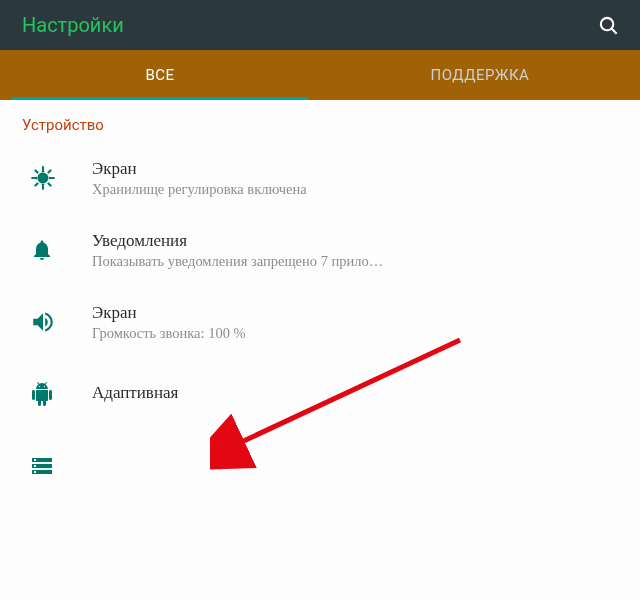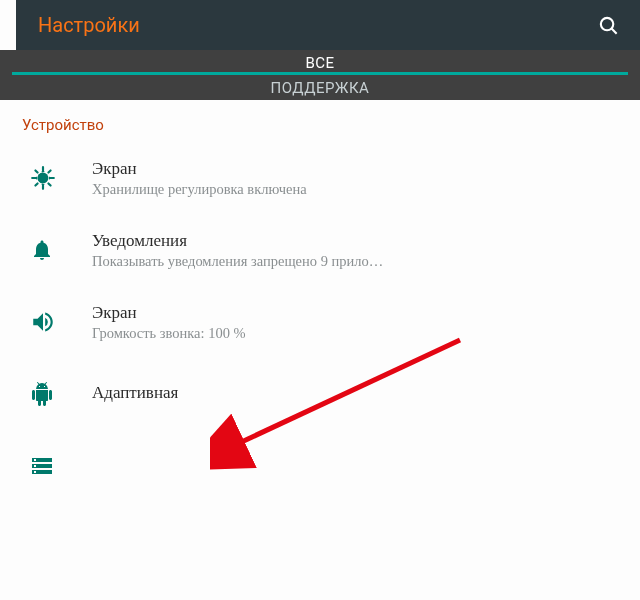--- a/index.html
+++ b/index.html
@@ -6,41 +6,39 @@
   body {
     width: 640px;
     height: 600px;
     background: #fdfdfd;
     font-family: Roboto, "Helvetica Neue", Arial, sans-serif;
     overflow: hidden;
     position: relative;
   }
   .app-bar {
     background: #2b383e;
-    color: #f97316;
+    color: #22c55e;
     height: 50px;
     display: flex;
     align-items: center;
     padding: 0 18px 0 22px;
-    margin-left: 16px;
   }
   .app-title {
     font-size: 20px;
     font-weight: 400;
     flex: 1;
   }
   .search-btn {
     width: 28px; height: 28px;
     display: flex; align-items: center; justify-content: center;
   }
   .tabs {
-    background: #404040;
+    background: #a16207;
     display: flex;
     height: 50px;
-    flex-direction: column;
   }
   .tab {
     flex: 1;
     color: #c7d0d3;
     font-size: 15px;
     letter-spacing: 0.5px;
     display: flex;
     align-items: center;
     justify-content: center;
     position: relative;
@@ -141,21 +139,21 @@
   </div>
 
   <div class="item">
     <div class="icon-slot">
       <svg width="24" height="24" viewBox="0 0 24 24" fill="#00796b">
         <path d="M12 22c1.1 0 2-.9 2-2h-4c0 1.1.9 2 2 2zm6-6V11c0-3.07-1.64-5.64-4.5-6.32V4c0-.83-.67-1.5-1.5-1.5S10.5 3.17 10.5 4v.68C7.63 5.36 6 7.92 6 11v5l-2 2v1h16v-1l-2-2z"></path>
       </svg>
     </div>
     <div class="texts">
       <div class="title">Уведомления</div>
-      <div class="sub">Показывать уведомления запрещено 9 прило…</div>
+      <div class="sub">Показывать уведомления запрещено 7 прило…</div>
     </div>
   </div>
 
   <div class="item">
     <div class="icon-slot">
       <svg width="26" height="26" viewBox="0 0 24 24" fill="#00796b">
         <path d="M3 9v6h4l5 5V4L7 9H3zm13.5 3a4.5 4.5 0 0 0-2.5-4.03v8.05A4.5 4.5 0 0 0 16.5 12zM14 3.23v2.06c2.89.86 5 3.54 5 6.71s-2.11 5.85-5 6.71v2.06c4.01-.91 7-4.49 7-8.77s-2.99-7.86-7-8.77z"></path>
       </svg>
     </div>
     <div class="texts">

